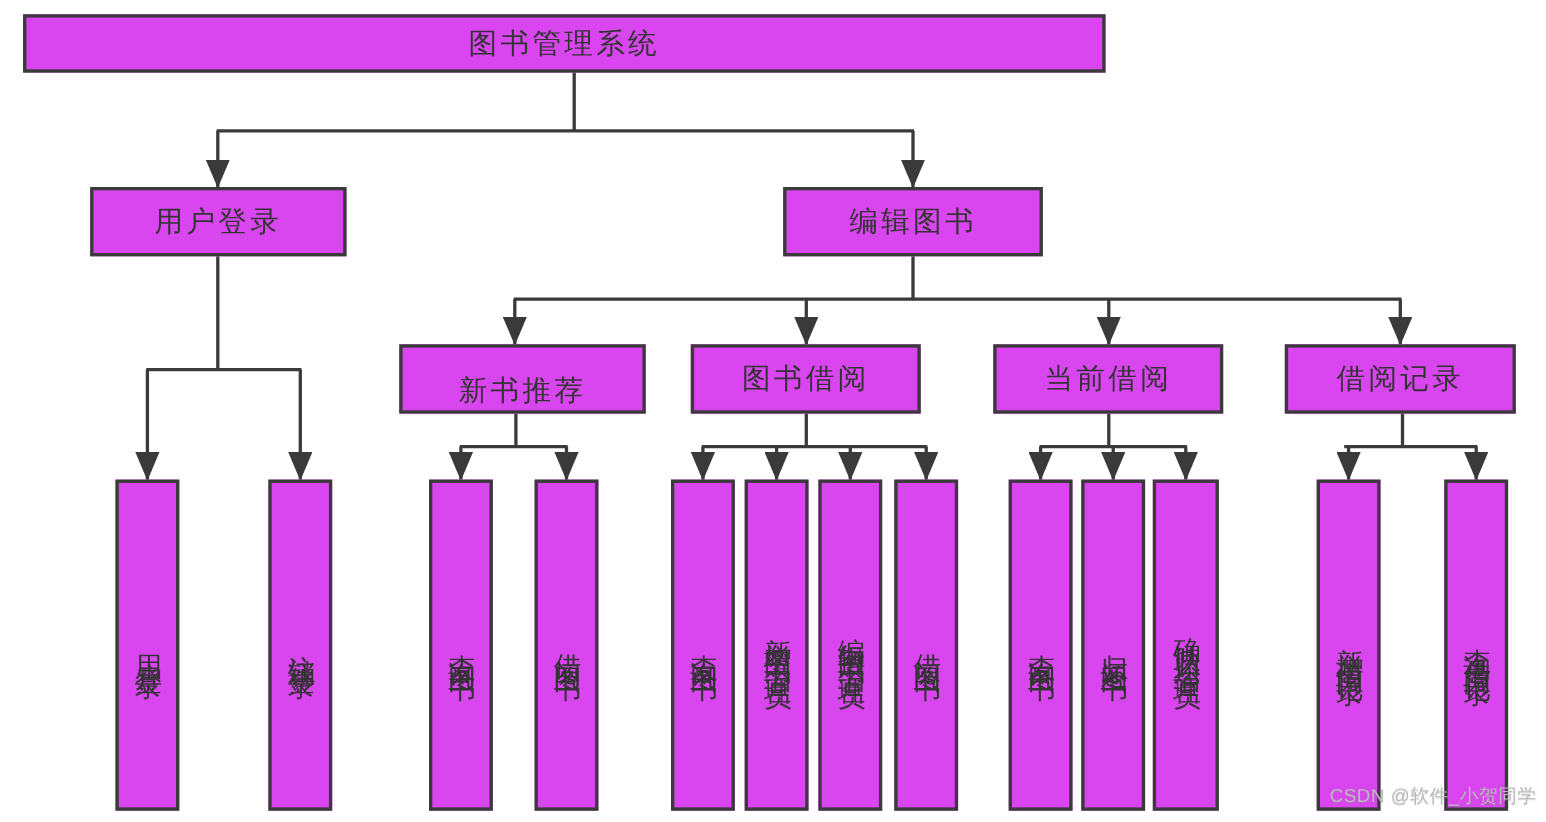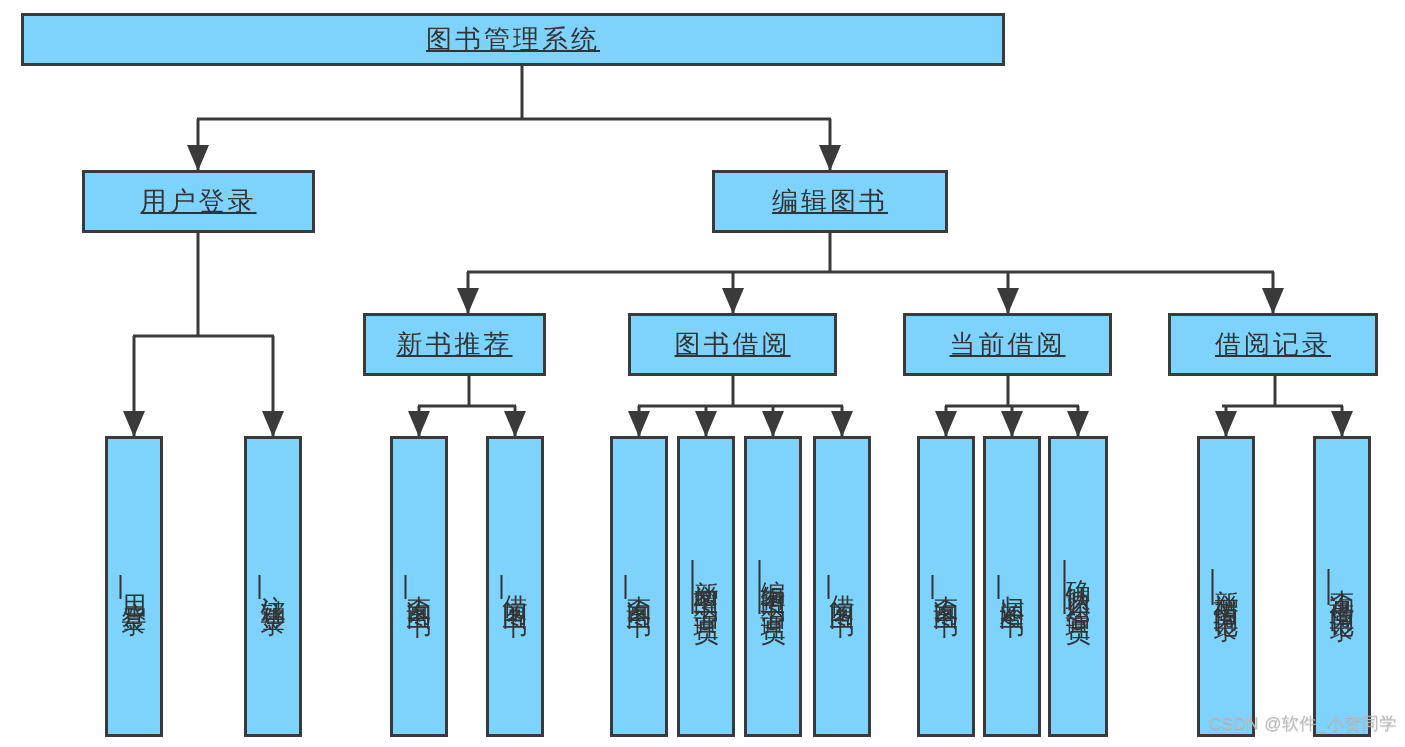--- a/index.html
+++ b/index.html
@@ -12,36 +12,35 @@
   .stage{
     position:relative;width:1405px;height:747px;overflow:hidden;
     background:var(--background,#fff);
     font-family:"Liberation Sans", sans-serif;
   }
   .wires{position:absolute;left:0;top:0;z-index:1;}
   .wires line{stroke:var(--line,#3a3a3a);stroke-width:3;}
   #ah path{fill:var(--line,#3a3a3a);stroke:none;}
   .box{
     position:absolute;box-sizing:border-box;z-index:2;
-    border:3px solid var(--line,#3a3a3a);background:#7dd3fc;
+    border:3px solid var(--line,#3a3a3a);background:#d946ef;
     display:flex;align-items:center;justify-content:center;
     color:var(--text,#333);
-    text-decoration:underline;
   }
   .h span{font-size:26px;letter-spacing:3px;white-space:nowrap;}
   .leaf{align-items:center;justify-content:center;}
   .vtext{
     writing-mode:vertical-lr;text-orientation:mixed;
     font-size:25px;line-height:1;letter-spacing:6px;white-space:nowrap;
   }
   
   #b-root {left:21px;  top:13px;  width:984px; height:53px;}
   #b-l2-0 {left:82px;  top:170px; width:233px; height:63px;}
   #b-l2-1 {left:712px; top:170px; width:236px; height:63px;}
-  #b-l3-0 {left:363px; top:313px; width:183px; height:63px;}
+  #b-l3-0 {left:363px; top:313px; width:224px; height:63px;align-items:flex-end;}
   #b-l3-1 {left:628px; top:313px; width:209px; height:63px;align-items:center;}
   #b-l3-2 {left:903px; top:313px; width:209px; height:63px;}
   #b-l3-3 {left:1168px;top:313px; width:210px; height:63px;}
   .leaf{top:436px;width:58px;height:301px;}
   #lf-0 {left:105px;} #lf-1 {left:244px;} #lf-2 {left:390px;} #lf-3 {left:486px;}
   #lf-4 {left:610px;} #lf-5 {left:677px;} #lf-6 {left:744px;} #lf-7 {left:813px;}
   #lf-8 {left:917px;} #lf-9 {left:983px;} #lf-10{left:1048px;width:60px;}
   #lf-11{left:1197px;} #lf-12{left:1313px;}
   .watermark{
     position:absolute;right:8px;top:712px;z-index:5;

